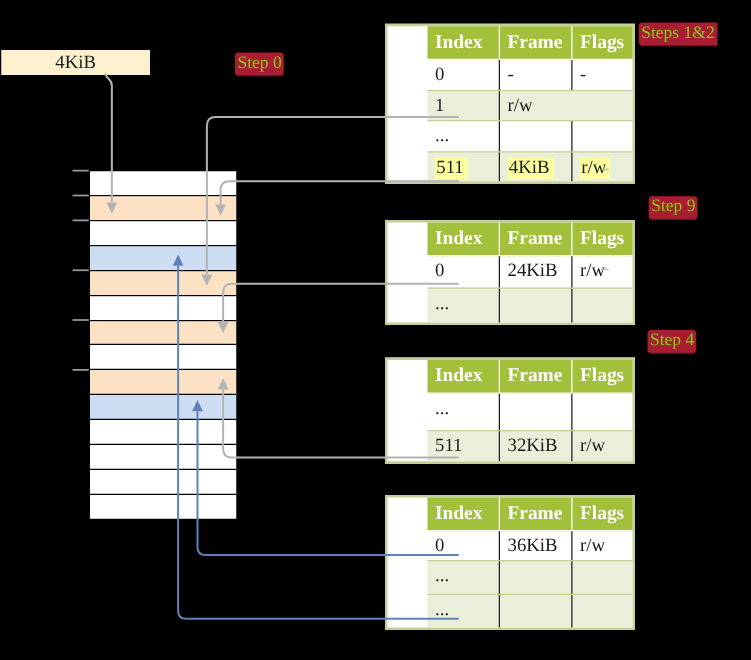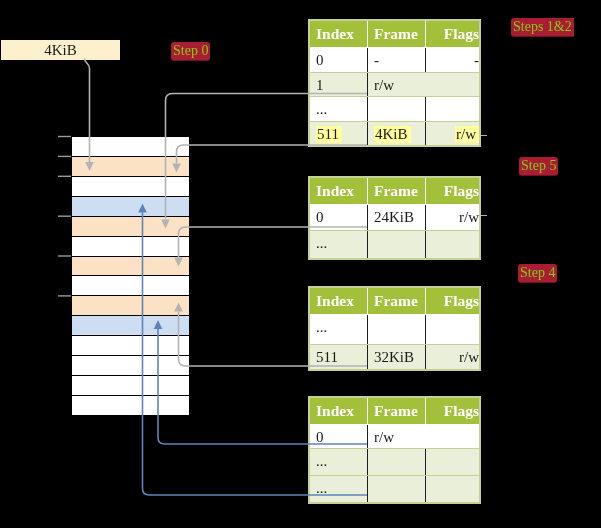--- a/index.html
+++ b/index.html
@@ -14,55 +14,56 @@
     background:var(--box-cream);color:#1a1a1a;
     font-size:15px;line-height:20px;text-align:center;
   }
   
   .badge{
     position:absolute;background:var(--badge-red);color:#84cc16;
     font-size:14px;line-height:16px;padding:1px 2px 2px;
     border-radius:3px;box-shadow:inset 0 -1px 0 rgba(0,0,0,.35);
     white-space:nowrap;
   }
-  #badge-step0{left:171px;top:42px;}
+  #badge-step0{left:188px;top:42px;}
   #badge-steps12{left:511px;top:18px;border-top-right-radius:0;border-bottom-right-radius:0;}
   #badge-step3{left:519px;top:157px;}
   #badge-step4{left:518px;top:264px;}
   
   .memory{
     position:absolute;left:71px;top:136px;width:119px;height:280px;
     display:flex;flex-direction:column;border:1px solid #000;box-sizing:border-box;
   }
   .mem-row{flex:1;background:#fff;}
   .mem-row:not(:last-child){border-bottom:1px solid #000;}
   .mem-row[data-color="orange"]{background:var(--mem-orange);}
   .mem-row[data-color="blue"]{background:var(--mem-blue);}
   .mem-row[data-color="white"]{background:#ffffff;}
   
   .ptable{
-    position:absolute;left:308px;width:173px;
+    position:absolute;left:308px;width:200px;
     border:2px solid var(--table-border);box-sizing:border-box;
     background:#fff;
+    padding-left:32px;
   }
   .thead{display:flex;background:var(--header-green);height:26px;border-bottom:1.5px solid #fff;}
   .th{
     color:#fff;font-weight:bold;font-size:15.5px;line-height:25px;
     padding-left:6px;box-sizing:border-box;overflow:hidden;
   }
   .trow{display:flex;box-sizing:border-box;}
   .trow + .trow{border-top:1px solid var(--table-border);}
   .trow.shade{background:var(--row-green);}
   .td{
     color:var(--cell-text);font-size:15px;line-height:22px;
     padding:1px 0 0 6px;box-sizing:border-box;overflow:hidden;white-space:nowrap;
   }
   .th:nth-child(1),.td:nth-child(1){width:57px;}
   .th:nth-child(2),.td:nth-child(2){width:58px;}
-  .th:nth-child(3),.td:nth-child(3){flex:1;text-align:right;}
+  .th:nth-child(3),.td:nth-child(3){flex:1;}
   .th:nth-child(n+2){border-left:1px solid #fff;}
   .td:nth-child(n+2){border-left:1px solid #1f1f1f;}
   .hl{background:var(--highlight-yellow);padding:0 3px 1px 1px;}
   
   #overlay{position:absolute;left:0;top:0;width:601px;height:528px;pointer-events:none;z-index:10;}
   #overlay path{fill:none;stroke-width:1.6px;}
   #overlay .gray{stroke:var(--line-gray);}
   #overlay .blue{stroke:var(--line-blue);}
   #overlay polygon.gray{fill:var(--line-gray);stroke:none;}
   #overlay polygon.blue{fill:var(--line-blue);stroke:none;}
@@ -70,21 +71,21 @@
 </style>
 </head>
 <body>
 
 <div id="canvas">
 
   <div class="root-box">4KiB</div>
 
   <div class="badge" id="badge-step0">Step 0</div>
   <div class="badge" id="badge-steps12">Steps 1&amp;2</div>
-  <div class="badge" id="badge-step3">Step 5</div>
+  <div class="badge" id="badge-step3">Step 9</div>
   <div class="badge" id="badge-step4">Step 4</div>
 
   <div class="memory">
     <div class="mem-row" data-color="white"></div>
     <div class="mem-row" data-color="orange"></div>
     <div class="mem-row" data-color="white"></div>
     <div class="mem-row" data-color="blue"></div>
     <div class="mem-row" data-color="orange"></div>
     <div class="mem-row" data-color="white"></div>
     <div class="mem-row" data-color="orange"></div>
@@ -161,20 +162,21 @@
   </div>
 
   <div class="ptable" style="top:396px;">
     <div class="thead">
       <div class="th">Index</div>
       <div class="th">Frame</div>
       <div class="th">Flags</div>
     </div>
     <div class="trow" style="height:23px">
       <div class="td">0</div>
+      <div class="td">36KiB</div>
       <div class="td">r/w</div>
     </div>
     <div class="trow shade" style="height:27px">
       <div class="td">...</div>
       <div class="td"></div>
       <div class="td"></div>
     </div>
     <div class="trow shade" style="height:27px">
       <div class="td">...</div>
       <div class="td"></div>

